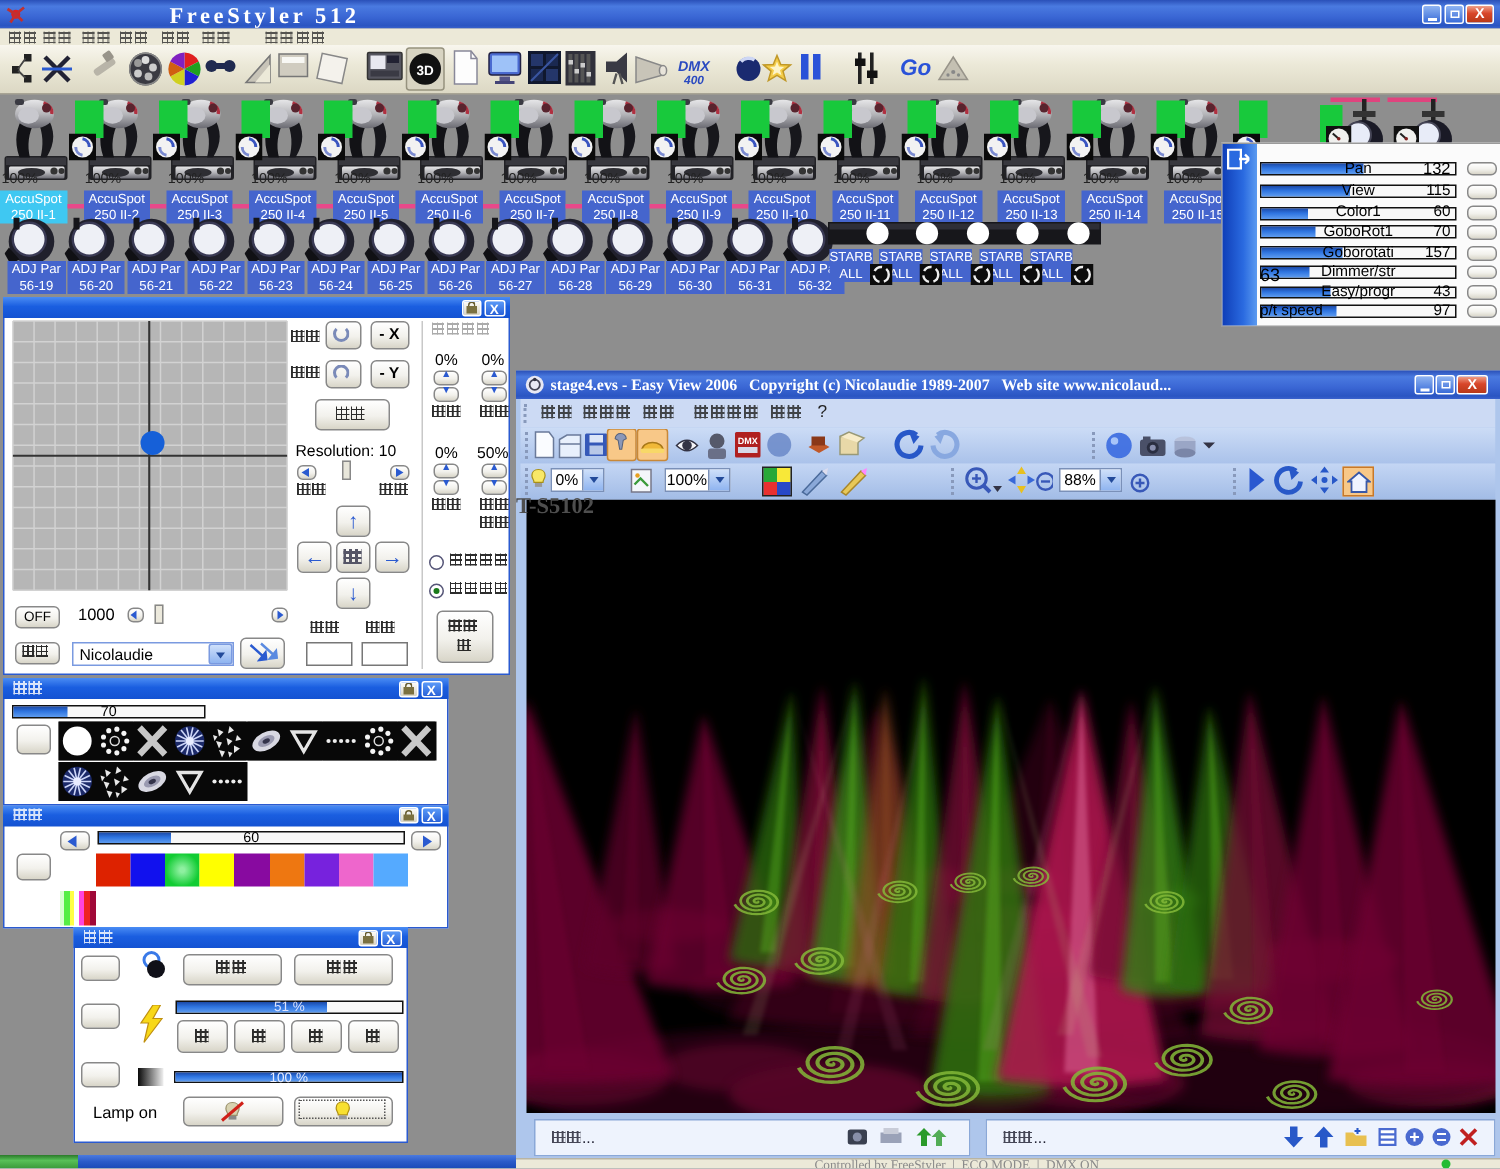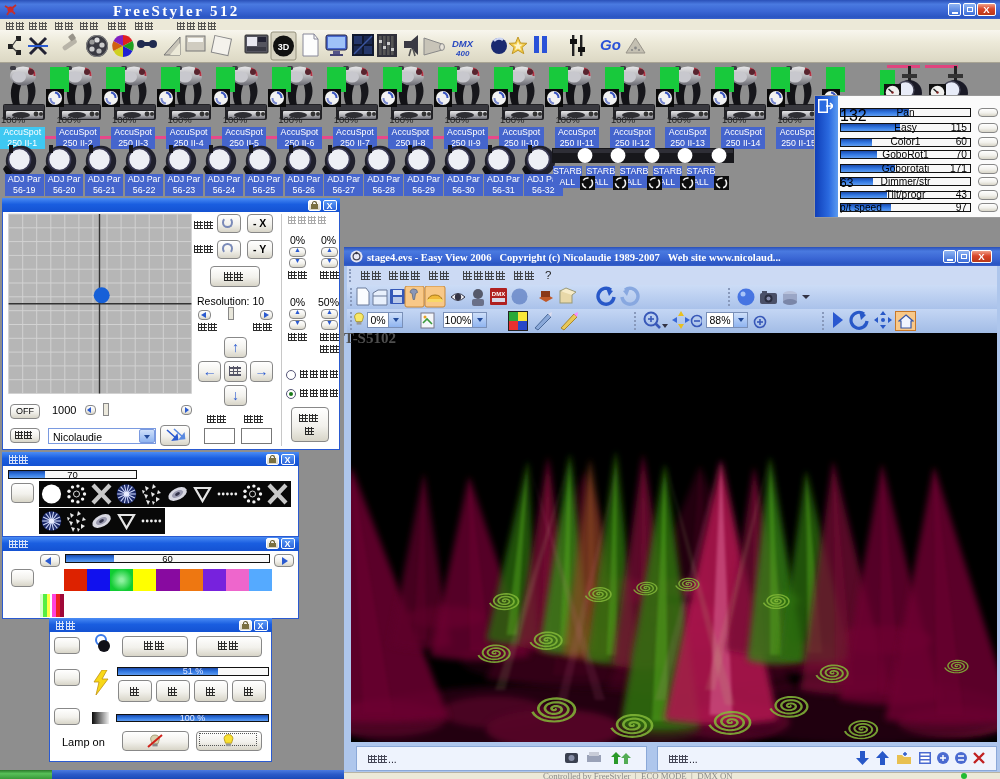--- a/index.html
+++ b/index.html
@@ -496,29 +496,29 @@
 <div class="abs" style="left:815px;top:96px;width:23px;height:121px;background:linear-gradient(90deg,#0f3eb8,#2a6ae0 60%,#5a9af0)"></div>
 <svg class="abs" style="left:818px;top:99px" width="15" height="16">
       <rect x="0" y="0" width="10" height="14" fill="#fff"></rect>
       <rect x="1.5" y="1.5" width="7" height="11" fill="#2a6ae0"></rect>
       <path d="M8 7 L15 7 M12 4 L15 7 L12 10" stroke="#fff" stroke-width="1.6" fill="none"></path>
     </svg>
 <div class="abs" style="left:840px;top:108px;width:131px;height:8.8px">
       <div class="abs track" style="left:0;top:0;width:131px;height:8.8px"></div>
       <div class="abs fillb" style="left:1px;top:1px;width:67.8px;height:6.8px"></div>
       <div class="abs" style="left:0;top:-1.5px;width:131px;height:11px;font-size:10.2px;color:#000;text-align:center">Pan</div>
-      <div class="abs" style="left:0;top:-1.5px;width:127px;height:11px;font-size:16px;color:#000;">132</div>
+      <div class="abs" style="left:0;top:-1.5px;width:127px;height:11px;font-size:11px;color:#000;text-align:right">132</div>
     </div>
 <div class="abs" style="left:978px;top:107.5px;width:20px;height:9.8px">
       <div class="wbtn abs" style="left:0;top:0;width:20px;height:9.8px"></div>
     </div>
 <div class="abs" style="left:840px;top:123.3px;width:131px;height:8.8px">
       <div class="abs track" style="left:0;top:0;width:131px;height:8.8px"></div>
       <div class="abs fillb" style="left:1px;top:1px;width:59.1px;height:6.8px"></div>
-      <div class="abs" style="left:0;top:-1.5px;width:131px;height:11px;font-size:10.2px;color:#000;text-align:center">Easy</div>
+      <div class="abs" style="left:0;top:-1.5px;width:131px;height:11px;font-size:10.2px;color:#000;text-align:center">View</div>
       <div class="abs" style="left:0;top:-1.5px;width:127px;height:11px;font-size:10.2px;color:#000;text-align:right">115</div>
     </div>
 <div class="abs" style="left:978px;top:122.8px;width:20px;height:9.8px">
       <div class="wbtn abs" style="left:0;top:0;width:20px;height:9.8px"></div>
     </div>
 <div class="abs" style="left:840px;top:137.9px;width:131px;height:8.8px">
       <div class="abs track" style="left:0;top:0;width:131px;height:8.8px"></div>
       <div class="abs fillb" style="left:1px;top:1px;width:30.8px;height:6.8px"></div>
       <div class="abs" style="left:0;top:-1.5px;width:131px;height:11px;font-size:10.2px;color:#000;text-align:center">Color1</div>
       <div class="abs" style="left:0;top:-1.5px;width:127px;height:11px;font-size:10.2px;color:#000;text-align:right">60</div>
@@ -532,38 +532,38 @@
       <div class="abs" style="left:0;top:-1.5px;width:131px;height:11px;font-size:10.2px;color:#000;text-align:center">GoboRot1</div>
       <div class="abs" style="left:0;top:-1.5px;width:127px;height:11px;font-size:10.2px;color:#000;text-align:right">70</div>
     </div>
 <div class="abs" style="left:978px;top:149.8px;width:20px;height:9.8px">
       <div class="wbtn abs" style="left:0;top:0;width:20px;height:9.8px"></div>
     </div>
 <div class="abs" style="left:840px;top:164.4px;width:131px;height:8.8px">
       <div class="abs track" style="left:0;top:0;width:131px;height:8.8px"></div>
       <div class="abs fillb" style="left:1px;top:1px;width:53.9px;height:6.8px"></div>
       <div class="abs" style="left:0;top:-1.5px;width:131px;height:11px;font-size:10.2px;color:#000;text-align:center">Goborotati</div>
-      <div class="abs" style="left:0;top:-1.5px;width:127px;height:11px;font-size:10.2px;color:#000;text-align:right">171</div>
+      <div class="abs" style="left:0;top:-1.5px;width:127px;height:11px;font-size:10.2px;color:#000;text-align:right">157</div>
     </div>
 <div class="abs" style="left:978px;top:163.9px;width:20px;height:9.8px">
       <div class="wbtn abs" style="left:0;top:0;width:20px;height:9.8px"></div>
     </div>
 <div class="abs" style="left:840px;top:177.2px;width:131px;height:8.8px">
       <div class="abs track" style="left:0;top:0;width:131px;height:8.8px"></div>
       <div class="abs fillb" style="left:1px;top:1px;width:32.4px;height:6.8px"></div>
       <div class="abs" style="left:0;top:-1.5px;width:131px;height:11px;font-size:10.2px;color:#000;text-align:center">Dimmer/str</div>
       <div class="abs" style="left:0;top:-1.5px;width:127px;height:11px;font-size:12px;color:#000;text-align:left">63</div>
     </div>
 <div class="abs" style="left:978px;top:176.7px;width:20px;height:9.8px">
       <div class="wbtn abs" style="left:0;top:0;width:20px;height:9.8px"></div>
     </div>
 <div class="abs" style="left:840px;top:190.7px;width:131px;height:8.8px">
       <div class="abs track" style="left:0;top:0;width:131px;height:8.8px"></div>
       <div class="abs fillb" style="left:1px;top:1px;width:45.7px;height:6.8px"></div>
-      <div class="abs" style="left:0;top:-1.5px;width:131px;height:11px;font-size:10.2px;color:#000;text-align:center">Tilt/progr</div>
+      <div class="abs" style="left:0;top:-1.5px;width:131px;height:11px;font-size:10.2px;color:#000;text-align:center">Easy/progr</div>
       <div class="abs" style="left:0;top:-1.5px;width:127px;height:11px;font-size:10.2px;color:#000;text-align:right">43</div>
     </div>
 <div class="abs" style="left:978px;top:190.2px;width:20px;height:9.8px">
       <div class="wbtn abs" style="left:0;top:0;width:20px;height:9.8px"></div>
     </div>
 <div class="abs" style="left:840px;top:203.0px;width:131px;height:8.8px">
       <div class="abs track" style="left:0;top:0;width:131px;height:8.8px"></div>
       <div class="abs fillb" style="left:1px;top:1px;width:49.8px;height:6.8px"></div>
       <div class="abs" style="left:0;top:-1.5px;width:131px;height:11px;font-size:10.2px;color:#000;text-align:left">p/t speed</div>
       <div class="abs" style="left:0;top:-1.5px;width:127px;height:11px;font-size:10.2px;color:#000;text-align:right">97</div>

